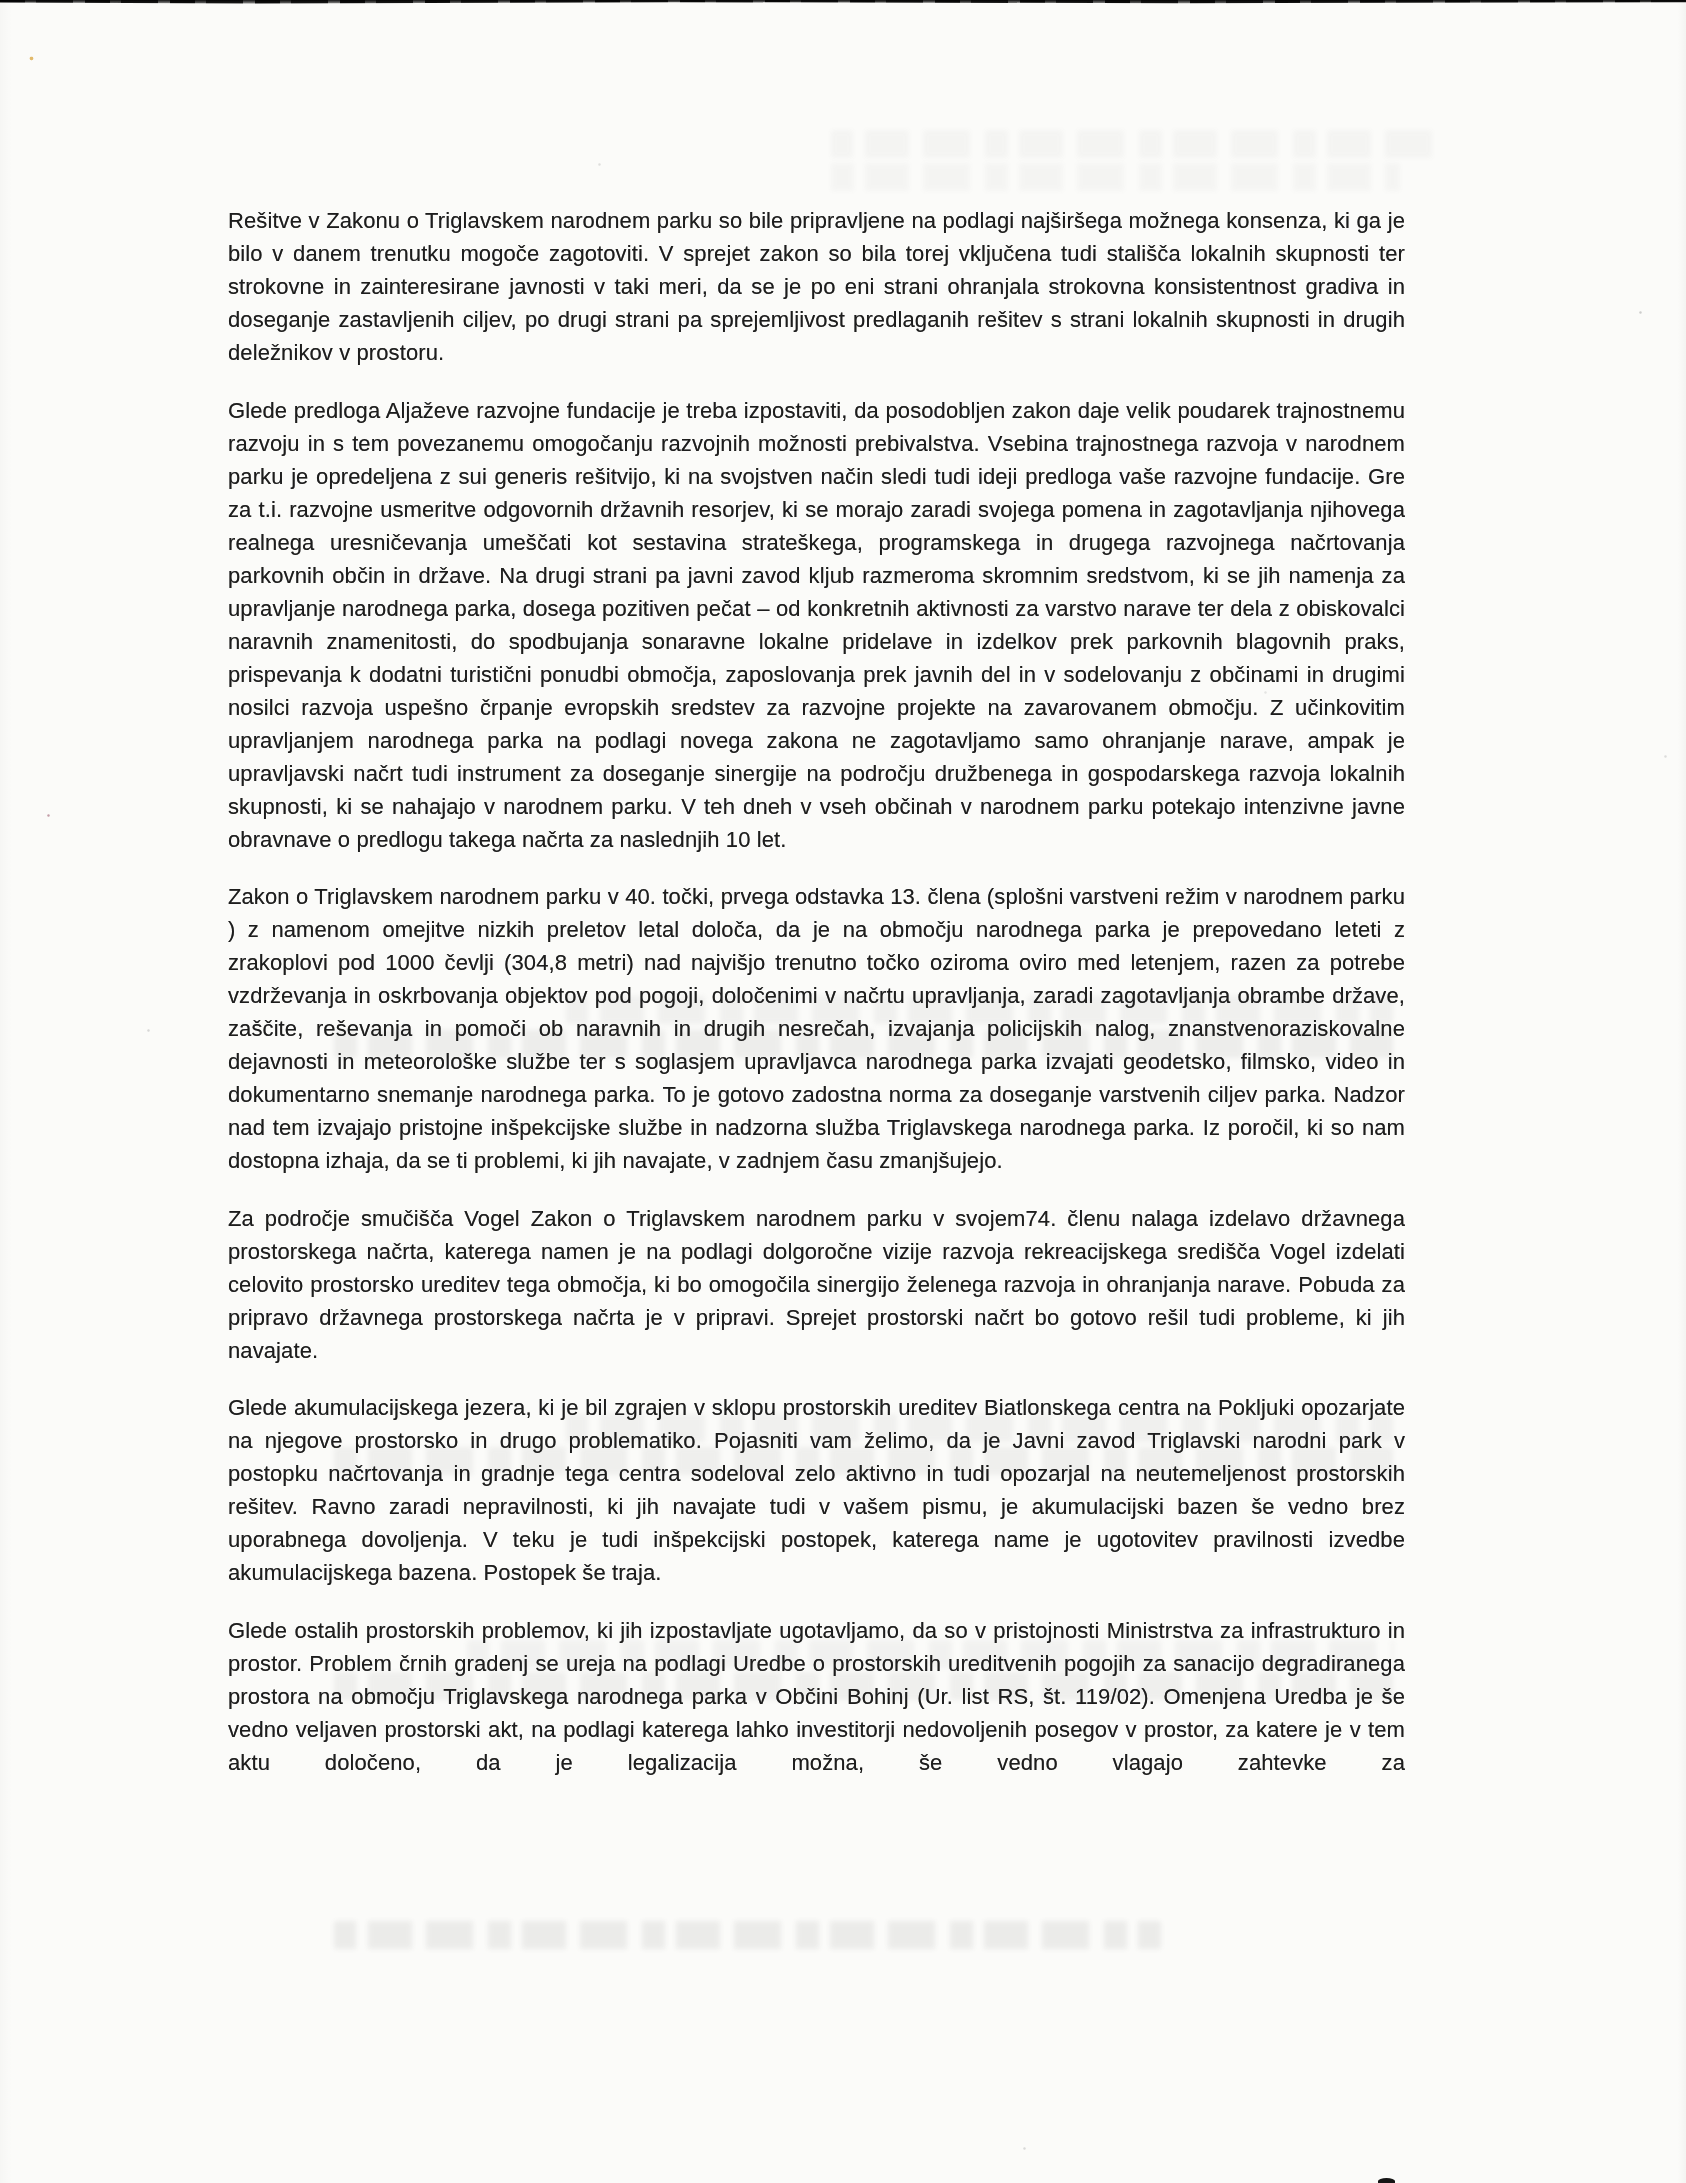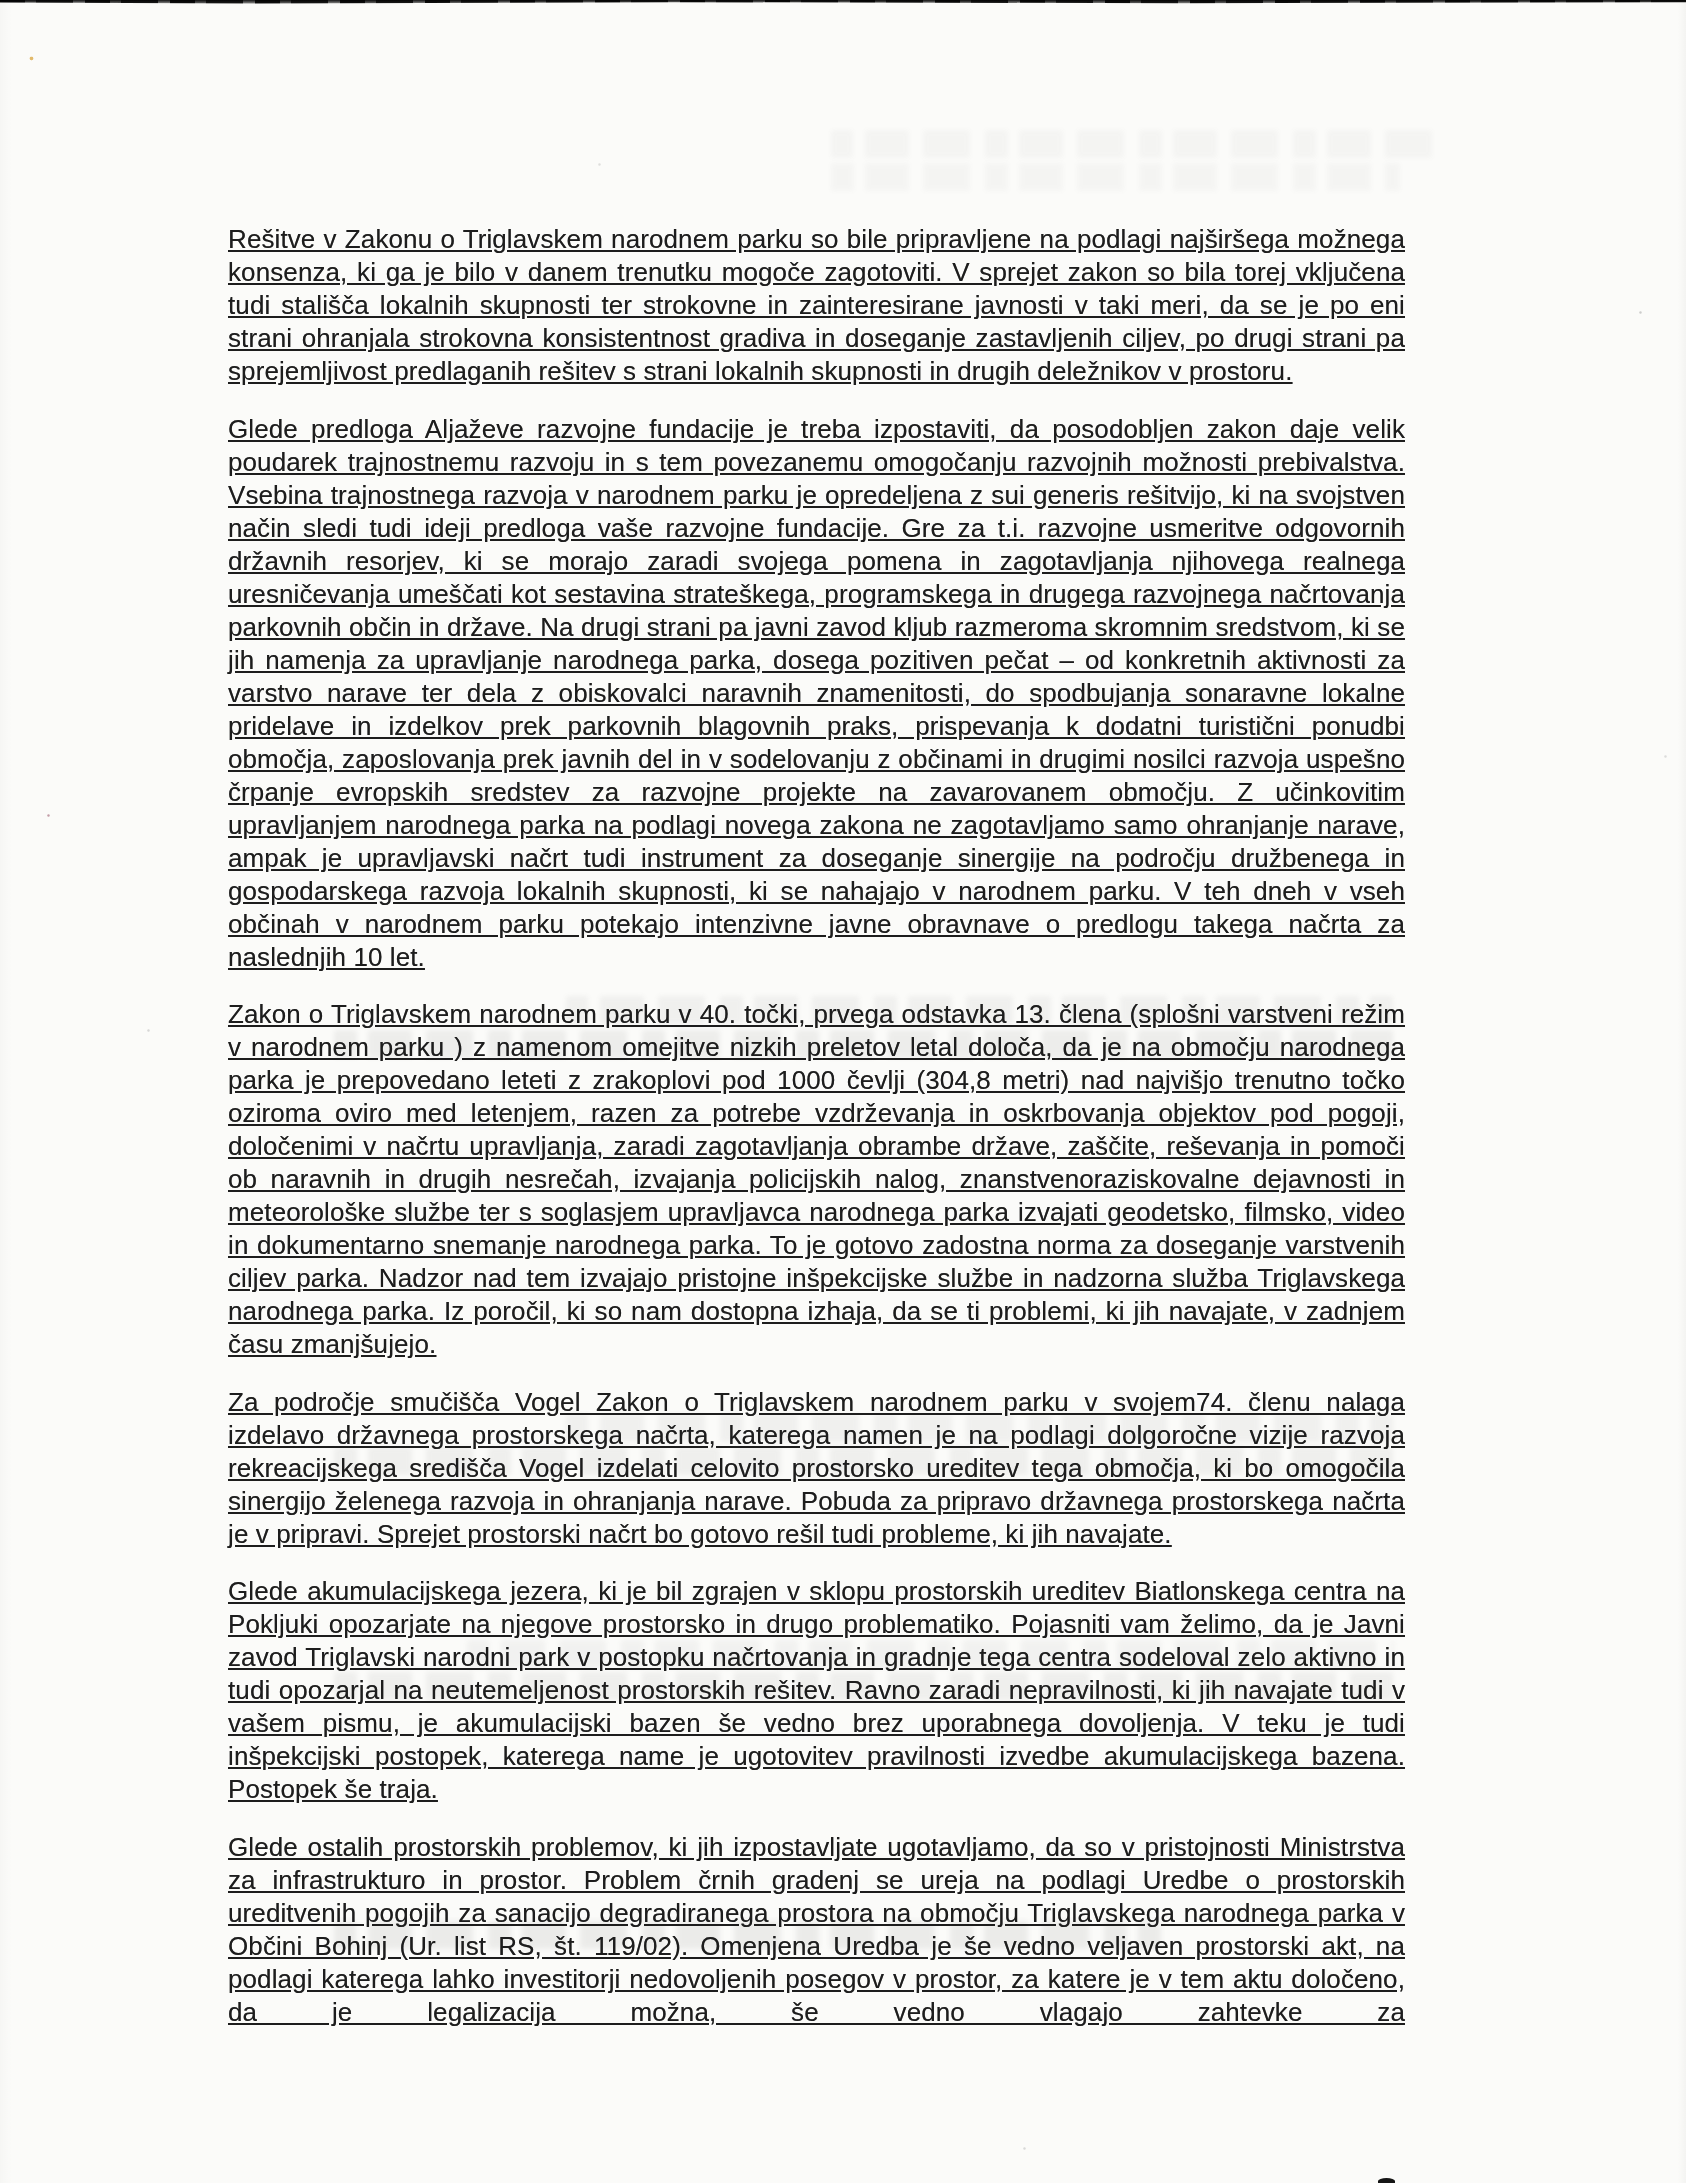--- a/index.html
+++ b/index.html
@@ -34,30 +34,29 @@
         rgba(60,60,60,0.55) 25px 36px,
         rgba(15,15,15,0.9) 36px 73px,
         rgba(90,90,90,0.35) 73px 85px),
       linear-gradient(180deg, rgba(0,0,0,0.9), rgba(0,0,0,0.2));
     background-blend-mode: multiply;
     clip-path: polygon(0 0, 100% 0, 100% 55%, 70% 80%, 40% 55%, 15% 85%, 0 60%);
   }
   .text-block {
     position: absolute;
     left: 228px;
-    top: 223px;
+    top: 204px;
     width: 1177px;
-    font-size: 26px;
+    font-size: 22px;
     line-height: 33px;
     color: #1d1d1d;
     text-align: justify;
     text-justify: inter-word;
     letter-spacing: 0.1px;
     text-shadow: 0 0 0.5px rgba(25,25,25,0.55);
-    text-decoration: underline;
   }
   .text-block p {
     margin: 0 0 24.5px 0;
   }
   .text-block p.cut-off {
     text-align-last: justify;
     margin-bottom: 16px;
   }
   
   .ghost-line {

